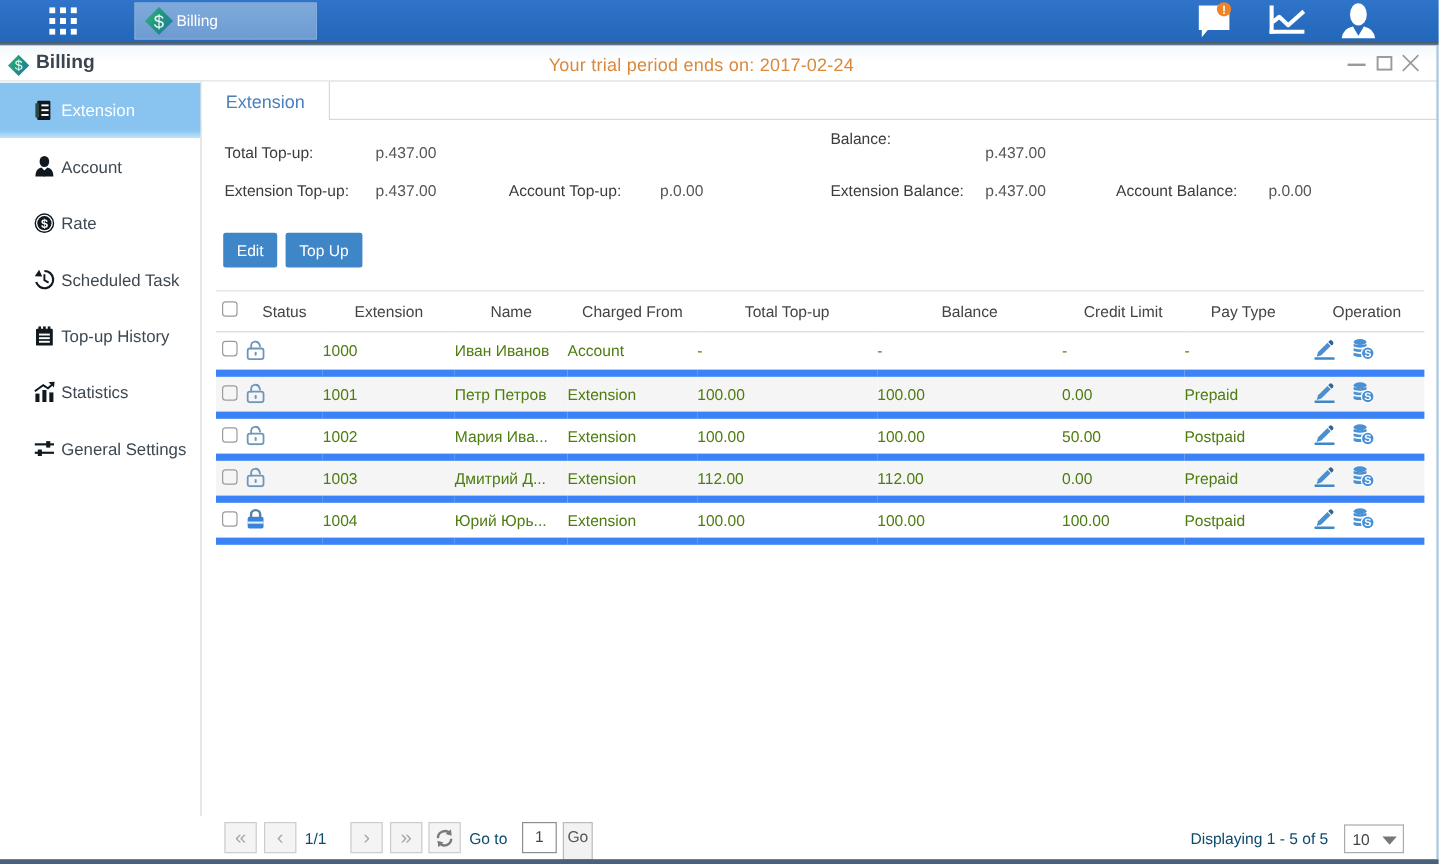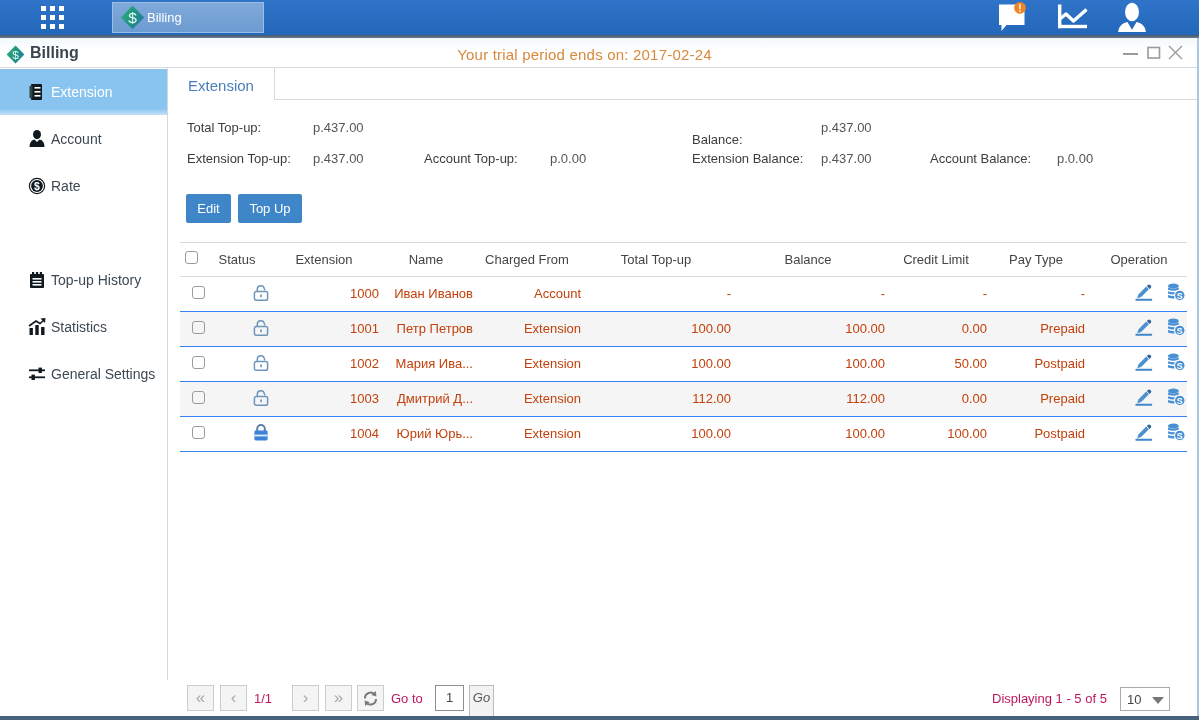--- a/index.html
+++ b/index.html
@@ -41,35 +41,35 @@
 .lab { position:absolute; font-size:13px; font-weight:normal; color:#3c3c3c; }
 .val { position:absolute; font-size:13px; color:#555; }
 
 .btn { position:absolute; top:194px; height:29px; background:#3e86c8; border-radius:2px;
   color:#fff; font-size:13px; text-align:center; line-height:29px; }
 
 
 #grid { position:absolute; left:180px; top:242px; width:1007px; border-top:1px solid #d9d9d9; }
 #grid table { border-collapse:collapse; table-layout:fixed; width:1007px; }
 #grid th { height:33px; font-weight:normal; font-size:13px; color:#444; border-bottom:1px solid #d9d9d9; background:#fff; }
-#grid td { height:35px; font-size:13px; color:#c2410c; text-align:right; border-bottom:1px solid #3b82f6; }
+#grid td { height:35px; font-size:13px; color:#4d7c0f; text-align:left; border-bottom:6px solid #3b82f6; }
 #grid tr.alt td { background:#f5f5f5; }
 .cb { display:inline-block; width:13px; height:13px; border:1px solid #9b9b9b; border-radius:3px; background:transparent; }
 th.cbc, td.cbc { text-align:left; padding-left:5px; }
 td.ops { padding-left:10px; }
 
 
 #footer { position:absolute; left:0; top:680px; width:1199px; height:36px; background:#fff; }
 .pbtn { position:absolute; top:5px; width:27px; height:26px; background:#f4f4f4; border:1px solid #ccc;
   text-align:center; color:#a9a9a9; font-size:17px; line-height:23px; }
-.ptext { position:absolute; font-size:13px; color:#be185d; }
+.ptext { position:absolute; font-size:13px; color:#0c4a6e; }
 #goinput { position:absolute; left:435px; top:5px; width:29px; height:26px; border:1px solid #8e8e8e;
   font-size:13px; color:#444; text-align:center; line-height:24px; background:#fff; }
 #gobtn { position:absolute; left:469px; top:5px; width:25px; height:32px; background:#f2f2f2; border:1px solid #bbb;
-  font-size:13px; color:#555; text-align:center; line-height:24px;font-style:italic; }
+  font-size:13px; color:#555; text-align:center; line-height:24px; }
 #pagesize { position:absolute; left:1120px; top:7px; width:50px; height:24px; border:1px solid #ababab; background:#fff; }
 #pagesize .num { position:absolute; left:6px; top:4px; font-size:13px; color:#444; }
 #pagesize .tri { position:absolute; right:5px; top:9px; width:0; height:0;
   border-left:6px solid transparent; border-right:6px solid transparent; border-top:7px solid #777; }
 
 #bottomstrip { position:absolute; left:0; top:716px; width:1199px; height:4px; background:#47627a; }
 #rightborder { position:absolute; left:1197px; top:38px; width:2px; height:678px; background:#a9c7df; }
 </style>
 </head>
 <body>
@@ -170,20 +170,28 @@
     <div class="lbl">Account</div>
   </div>
   <div class="menuitem" style="top:162px;">
     <svg class="ic" viewBox="0 0 18 18">
       <circle cx="9" cy="9" r="7.6" fill="none" stroke="#10191f" stroke-width="1.2"></circle>
       <circle cx="9" cy="9" r="5.9" fill="#10191f"></circle>
       <text x="9" y="12.8" font-size="10.5" font-weight="bold" fill="#fff" text-anchor="middle" font-family="Liberation Sans">$</text>
     </svg>
     <div class="lbl">Rate</div>
   </div>
+  <div class="menuitem" style="top:209px;">
+    <svg class="ic" viewBox="0 0 18 18">
+      <path d="M9 1.8 A7.2 7.2 0 1 1 2.2 11" fill="none" stroke="#10191f" stroke-width="1.8"></path>
+      <path d="M4.6 0.8 L1 6.2 L7.2 6.4 z" fill="#10191f"></path>
+      <path d="M9 4.5 V9.5 L12.5 11.5" fill="none" stroke="#10191f" stroke-width="1.6"></path>
+    </svg>
+    <div class="lbl">Scheduled Task</div>
+  </div>
   <div class="menuitem" style="top:303px;">
     <svg class="ic" viewBox="0 0 18 18">
         <g fill="#10191f">
       <rect x="1.5" y="10" width="3.4" height="7"></rect>
       <rect x="7.3" y="7" width="3.4" height="10"></rect>
       <rect x="13.1" y="9" width="3.4" height="8"></rect>
       <path d="M1 8 L8 3 L12 5.5 L16 2" stroke="#10191f" stroke-width="1.6" fill="none"></path>
       <path d="M12.5 0.5 L17.5 0 L17 5 z"></path>
     </g>
       </svg>
@@ -213,21 +221,21 @@
     <div class="lbl">General Settings</div>
   </div>
 
   <div id="tabbar">
     <div class="rest"></div>
     <div class="tab">Extension</div>
   </div>
 
   <div class="lab" style="left:187px; top:120px;">Total Top-up:</div>
   <div class="val" style="left:313px; top:120px;">p.437.00</div>
-  <div class="lab" style="left:692px; top:132px;">Balance:</div>
+  <div class="lab" style="left:692px; top:108px;">Balance:</div>
   <div class="val" style="left:821px; top:120px;">p.437.00</div>
 
   <div class="lab" style="left:187px; top:151px;">Extension Top-up:</div>
   <div class="val" style="left:313px; top:151px;">p.437.00</div>
   <div class="lab" style="left:424px; top:151px;">Account Top-up:</div>
   <div class="val" style="left:550px; top:151px;">p.0.00</div>
   <div class="lab" style="left:692px; top:151px;">Extension Balance:</div>
   <div class="val" style="left:821px; top:151px;">p.437.00</div>
   <div class="lab" style="left:930px; top:151px;">Account Balance:</div>
   <div class="val" style="left:1057px; top:151px;">p.0.00</div>

